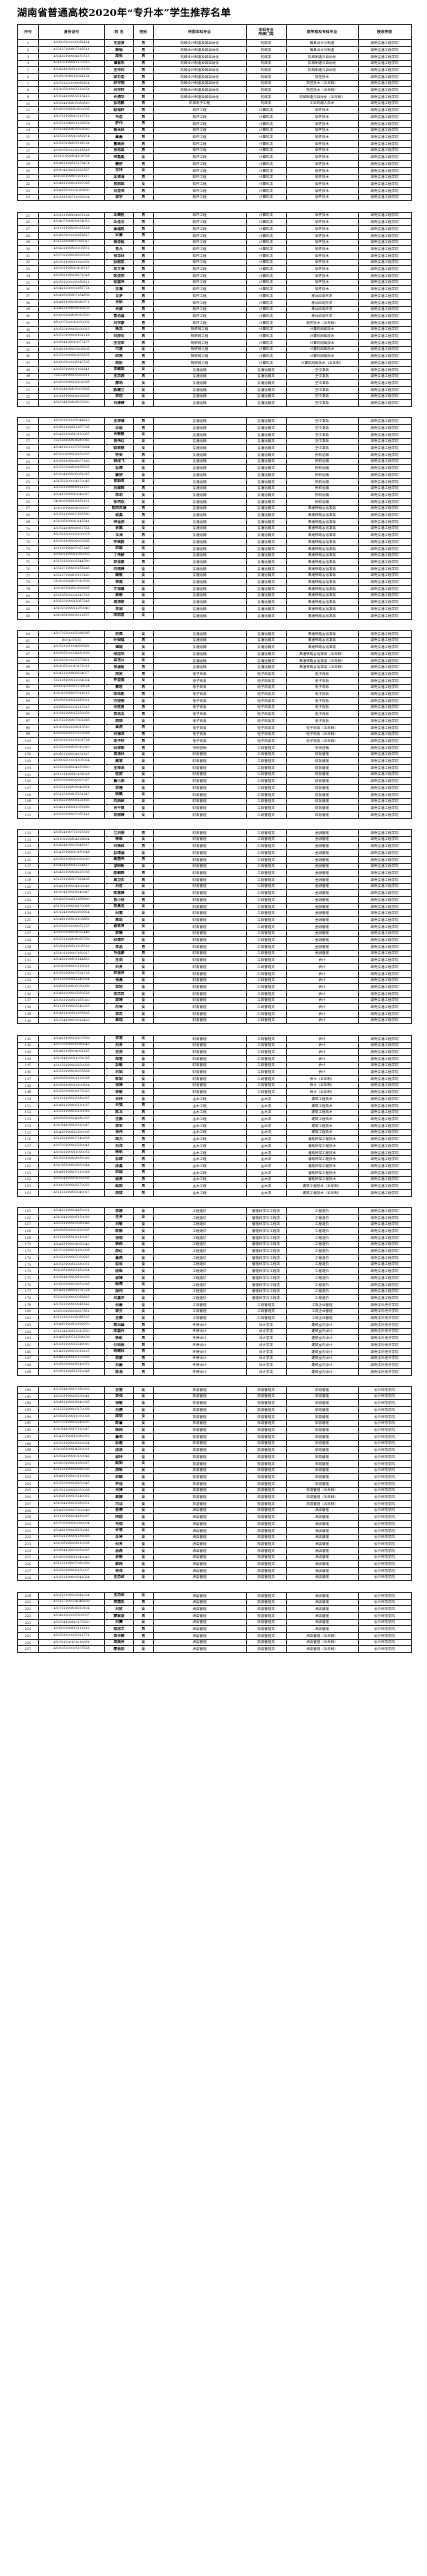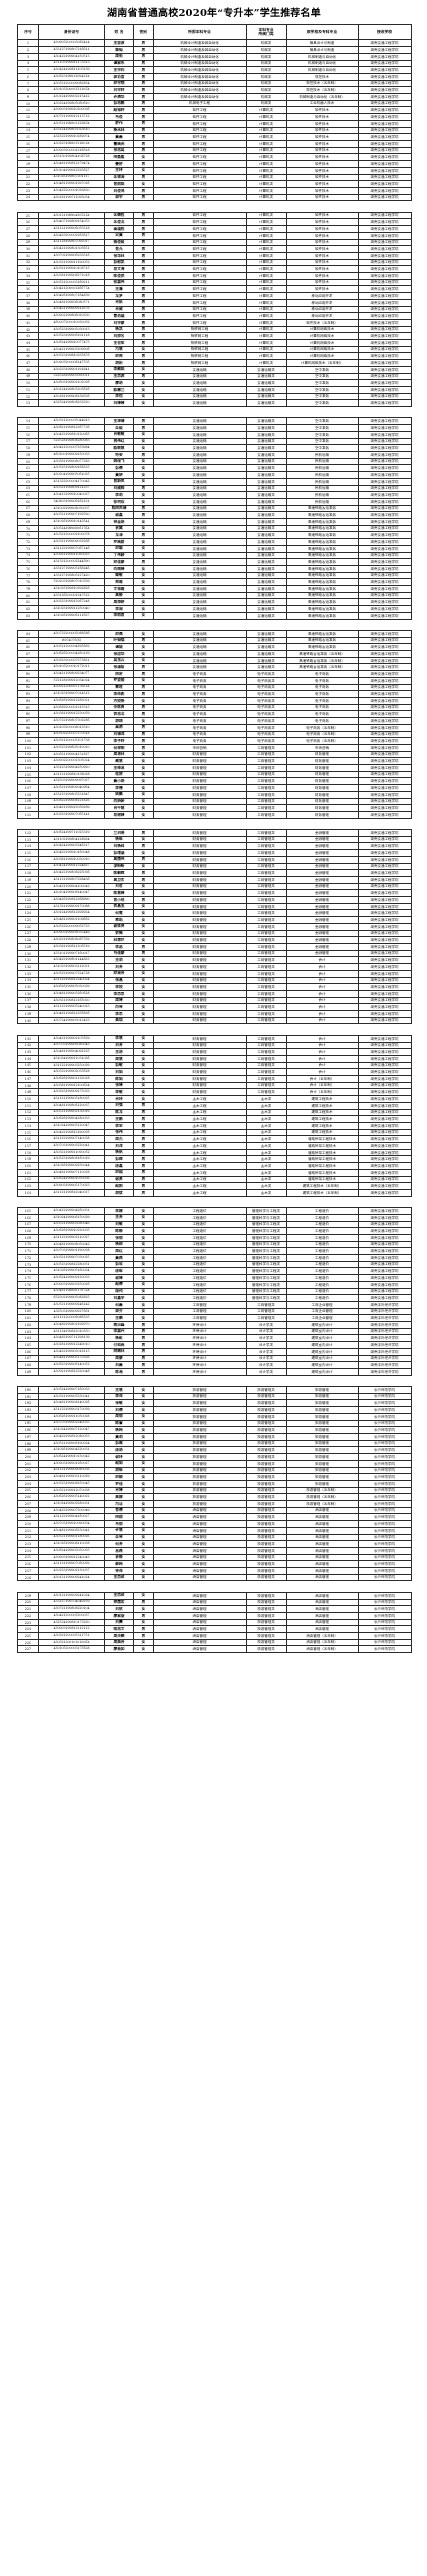--- a/index.html
+++ b/index.html
@@ -13,21 +13,20 @@
     font-family: "DejaVu Sans", "Liberation Sans", sans-serif;
     color: #1a1a1a;
     -webkit-font-smoothing: none;
   }
   .page {
     width: 428px;
     box-sizing: border-box;
     padding: 0 17px;
   }
   .doc-title {
-    text-align: center;
     font-family: "DejaVu Serif", "Liberation Serif", serif;
     font-weight: bold;
     font-size: 10px;
     letter-spacing: 0.2px;
     padding: 6.7px 0 5.5px 0;
     line-height: 1.2;
     color: #000;
   }
   table.roster {
     border-collapse: collapse;

